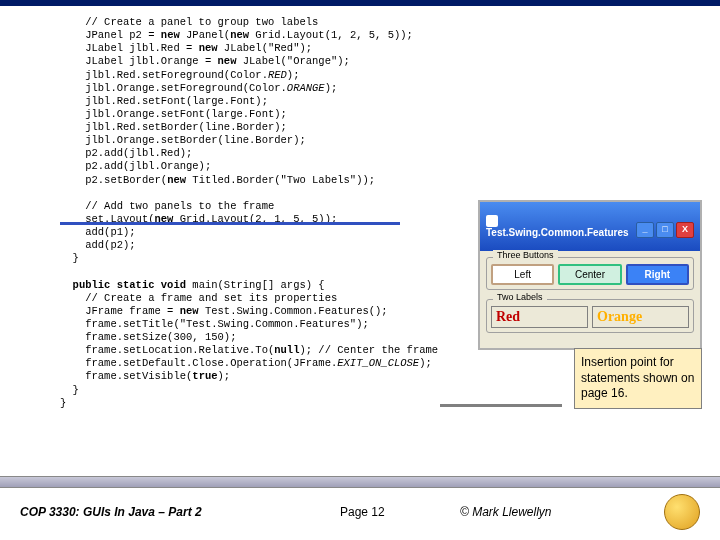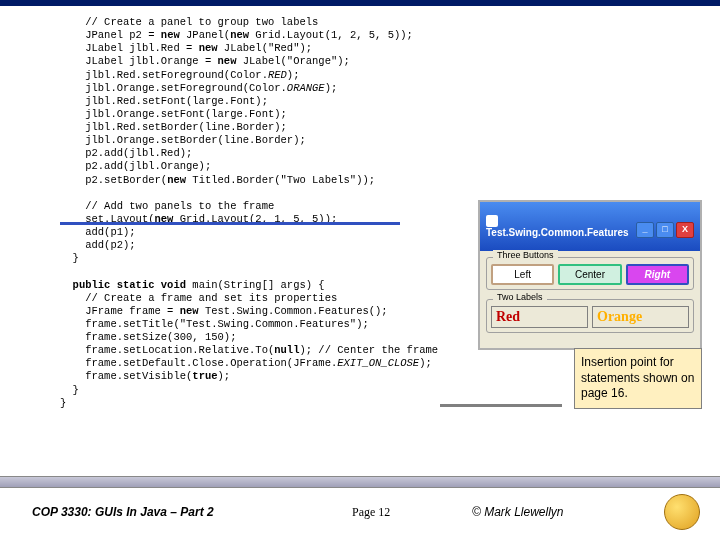--- a/index.html
+++ b/index.html
@@ -90,21 +90,21 @@
   .btnrow { display: flex; gap: 4px; }
   .swing-btn {
     flex: 1;
     text-align: center;
     padding: 3px 0;
     font-size: 10px;
     border-radius: 2px;
   }
   .btn-left { border: 2px solid #c0a080; background: white; }
   .btn-center { border: 2px solid #30c080; background: #d0f0e0; }
-  .btn-right { border: 2px solid #3050c0; background: #d946ef; color: white; font-weight: bold; font-style: italic; }
+  .btn-right { border: 2px solid #3050c0; background: #3b82f6; color: white; font-weight: bold; }
   .labelrow { display: flex; gap: 4px; }
   .jlabel {
     flex: 1;
     border: 1px solid #808080;
     padding: 2px 4px;
     font-family: serif;
     font-weight: bold;
     font-size: 14px;
     background: #ece9d8;
   }
@@ -148,22 +148,22 @@
     background: linear-gradient(to bottom, #c8c8d8, #a0a0b8);
     border-top: 1px solid #888;
     border-bottom: 1px solid #888;
   }
   .footer {
     display: flex;
     align-items: center;
     padding: 6px 20px 10px;
     font-size: 12px;
   }
-  .footer .course { font-weight: bold; font-style: italic; flex: 0 0 320px; margin-left: 12px; }
-  .footer .page { flex: 0 0 120px; font-family: Liberation Serif, serif; }
+  .footer .course { font-weight: bold; font-style: italic; flex: 0 0 320px; }
+  .footer .page { flex: 0 0 120px; }
   .footer .copy { font-style: italic; }
   .logo {
     width: 34px;
     height: 34px;
     border-radius: 50%;
     background: radial-gradient(circle at 35% 35%, #ffe070, #e0a020);
     border: 1px solid #a07010;
     margin-left: auto;
   }
 </style>

